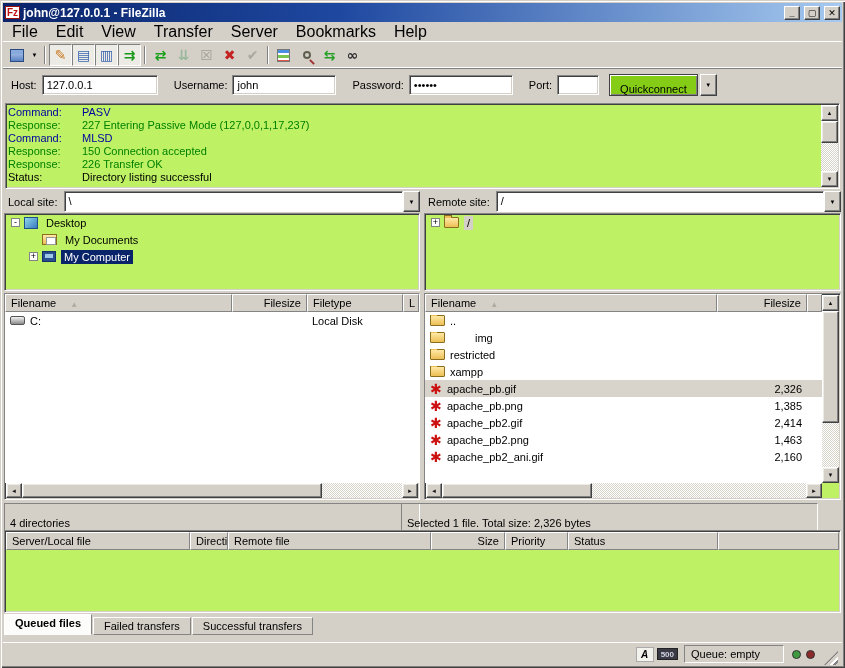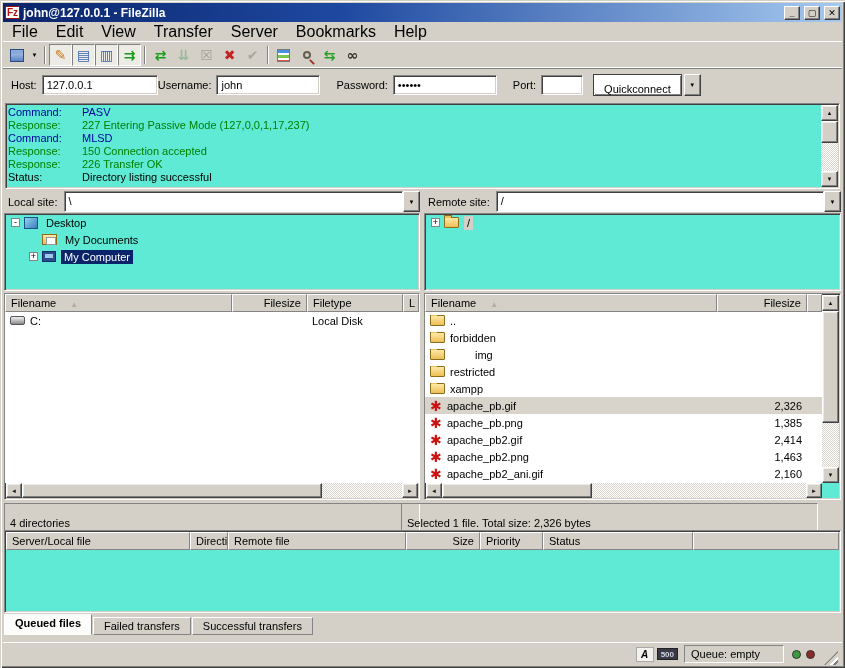--- a/index.html
+++ b/index.html
@@ -33,26 +33,26 @@
   .filter-icon{width:13px;height:13px;border:1px solid #777;
     background:linear-gradient(#4a90e2 0 3px,#fff 3px 5px,#7ac74f 5px 8px,#fff 8px 10px,#e2574a 10px 13px);}
   .mag-icon{width:8px;height:8px;border:2px solid #606050;border-radius:50%;position:relative;}
   .mag-icon::after{content:"";position:absolute;width:2px;height:6px;background:#a03030;left:6px;top:6px;transform:rotate(-45deg);}
   
   .quickbar{position:absolute;left:3px;top:68px;right:3px;height:33px;display:flex;align-items:center;
     border-top:1px solid #808080;box-shadow:0 -1px 0 #fff;padding-left:8px;}
   .qc-label{margin-right:5px;}
   .field{background:#fff;border:1px solid;border-color:#848484 #fff #fff #848484;
     box-shadow:inset 1px 1px 0 #404040, inset -1px -1px 0 #d4d0c8;height:20px;padding:2px 4px;font-size:11px;outline:none;}
-  .btn{background:#ffffff;border:1px solid #404040;box-shadow:inset 1px 1px 0 #fff, inset -1px -1px 0 #808080;
+  .btn{background:#84cc16;border:1px solid #404040;box-shadow:inset 1px 1px 0 #fff, inset -1px -1px 0 #808080;
     height:22px;padding:8px 10px;font-size:11px;}
   .btn-drop{background:#d4d0c8;border:1px solid;border-color:#fff #404040 #404040 #fff;box-shadow:inset -1px -1px 0 #808080;
     width:17px;height:22px;font-size:6px;display:flex;align-items:center;justify-content:center;margin-left:2px;}
   
-  .sunken-box{background:#5eead4;border:1px solid;border-color:#848484 #fff #fff #848484;
+  .sunken-box{background:#bef264;border:1px solid;border-color:#848484 #fff #fff #848484;
     box-shadow:inset 1px 1px 0 #404040, inset -1px -1px 0 #d4d0c8;}
   .logbox{position:absolute;left:5px;top:103px;right:5px;height:86px;overflow:hidden;}
   .log-lines{position:absolute;left:2px;top:2px;right:20px;bottom:2px;overflow:hidden;}
   .log-line{display:flex;height:13px;line-height:13px;white-space:nowrap;}
   .log-label{width:74px;flex:0 0 auto;}
   
   .sb-track{background:#fff;background-image:conic-gradient(#d8d4cc 25%,transparent 0 50%,#d8d4cc 0 75%,transparent 0);
     background-size:2px 2px;}
   .sb-btn{background:#d4d0c8;border:1px solid;border-color:#fff #404040 #404040 #fff;
     box-shadow:inset -1px -1px 0 #808080, inset 1px 1px 0 #ecebe5;display:flex;align-items:center;justify-content:center;
@@ -194,21 +194,21 @@
         <span class="tb-glyph" style="color: rgb(40, 160, 40);">⇆</span>
       </div>
       <div class="tb-btn">
         <span class="tb-glyph" style="color: rgb(42, 42, 42);">∞</span>
       </div>
     </div>
 
   <div class="quickbar">
     <span class="qc-label">Host:</span>
     <input class="field" style="width: 116px;" value="127.0.0.1">
-    <span class="qc-label" style="">Username:</span>
+    <span class="qc-label" style="margin-left:16px">Username:</span>
     <input class="field" style="width: 104px;" value="john">
     <span class="qc-label" style="margin-left:16px">Password:</span>
     <input class="field" style="width: 104px;" value="••••••">
     <span class="qc-label" style="margin-left:16px">Port:</span>
     <input class="field" style="width: 42px;" value="">
     <button class="btn" style="margin-left:10px">Quickconnect</button>
     <div class="btn-drop">▼</div>
   </div>
 
   <div class="logbox sunken-box">
@@ -323,27 +323,20 @@
       </div>
     <div class="lb-body" id="remoterows" style="top:18px;bottom:16px;right:18px">
         <div class="frow">
           <div class="fcell" style="width: 292px;">
             <span class="folder-icon"></span>
             <span>..</span>
           </div>
           <div class="fcell num" style="width: 90px;"></div>
         </div>
         <div class="frow">
-          <div class="fcell" style="width: 292px;">
-            <span class="folder-icon"></span>
-            <span>forbidden</span>
-          </div>
-          <div class="fcell num" style="width: 90px;"></div>
-        </div>
-        <div class="frow">
           <div class="fcell" style="width: 292px; gap: 25px;">
             <span class="folder-icon"></span>
             <span>img</span>
           </div>
           <div class="fcell num" style="width: 90px;"></div>
         </div>
         <div class="frow">
           <div class="fcell" style="width: 292px;">
             <span class="folder-icon"></span>
             <span>restricted</span>
@@ -406,21 +399,21 @@
       <div class="sb-btn" style="width:16px">►</div>
     </div>
   </div>
 
   <div class="statusline" style="left:401px;top:503px;width:417px">Selected 1 file. Total size: 2,326 bytes</div>
 
   <div class="queuebox sunken-box">
     <div class="q-header" id="queueheader">
         <div class="hcell" style="width: 184px;">Server/Local file</div>
         <div class="hcell" style="width: 38px;">Directi...</div>
-        <div class="hcell" style="width: 178px;">Remote file</div>
+        <div class="hcell" style="width: 203px;">Remote file</div>
         <div class="hcell" style="width: 74px; text-align: right;">Size</div>
         <div class="hcell" style="width: 63px;">Priority</div>
         <div class="hcell" style="width: 150px;">Status</div>
         <div class="hcell" style="flex: 1 1 0%;"></div>
       </div>
   </div>
   <div class="tabs" id="queuetabs">
       <div class="tab tab-active">Queued files</div>
       <div class="tab">Failed transfers</div>
       <div class="tab">Successful transfers</div>

